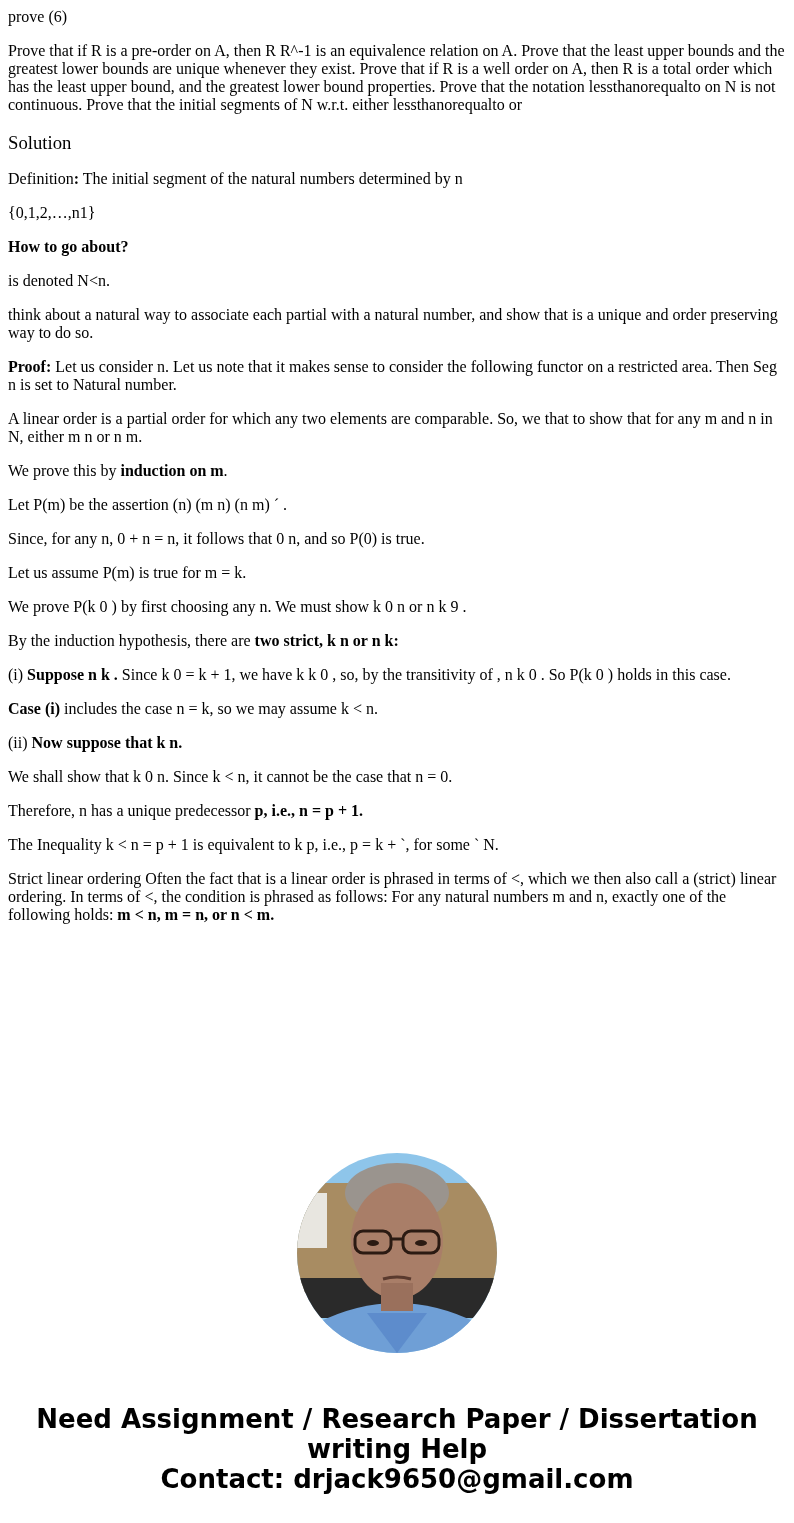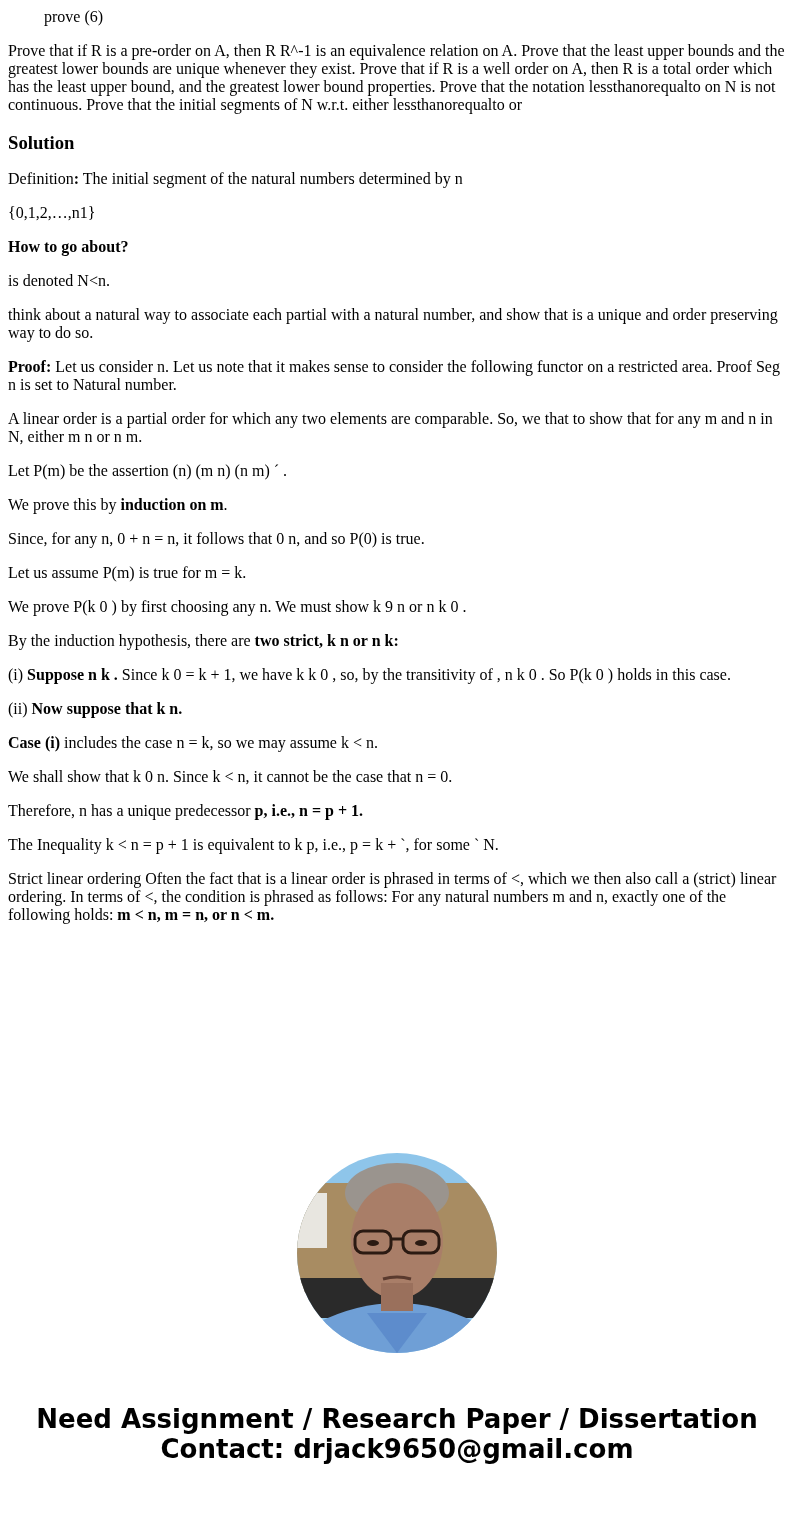--- a/index.html
+++ b/index.html
@@ -1,21 +1,21 @@
 <!DOCTYPE html>
 <html><head>
 <meta charset="utf-8">
 <style>
   html, body { margin: 0; padding: 0; background: #ffffff; }
   body { width: 794px; height: 1523px; position: relative; overflow: hidden;
          font-family: "Liberation Serif", serif; font-size: 16px; color: #000; }
   .content { position: absolute; left: 8px; top: 0; width: 778px; }
   p { margin: 16px 0; line-height: 18px; }
-  p.first { margin-top: 8px; margin-left: 36px; }
-  h3 { font-size: 18.7px; font-weight: bold; margin: 18px 0 16px 0; line-height: 22px; }
+  p.first { margin-top: 8px; }
+  h3 { font-size: 18.7px; font-weight: normal; margin: 18px 0 16px 0; line-height: 22px; }
   b { font-weight: bold; }
   .avatar { position: absolute; left: 297px; top: 1153px; width: 200px; height: 200px;
             border-radius: 50%; overflow: hidden; }
   .footer { position: absolute; left: 0; top: 1404px; width: 794px; text-align: center;
             font-family: "DejaVu Sans", sans-serif; font-weight: bold; font-size: 26px;
             line-height: 30px; color: #000; }
 </style>
 </head>
 <body>
 
@@ -24,31 +24,31 @@
   <p>Prove that if R is a pre-order on A, then R R^-1 is an equivalence relation on A. Prove that the least upper bounds and the greatest lower bounds are unique whenever they exist. Prove that if R is a well order on A, then R is a total order which has the least upper bound, and the greatest lower bound properties. Prove that the notation lessthanorequalto on N is not continuous. Prove that the initial segments of N w.r.t. either lessthanorequalto or</p>
 
   <h3>Solution</h3>
 
   <p><span>Definition</span><b>:</b><span> The initial segment of the natural numbers determined by n</span></p>
   <p>{0,1,2,…,n1}</p>
   <p><b>How to go about?</b></p>
   <p>is denoted N&lt;n.</p>
   <p>think about a natural way to associate each partial with a natural number, and show that is a unique and order preserving way to do so.</p>
 
-  <p><b>Proof:</b><span> Let us consider n. Let us note that it makes sense to consider the following functor on a restricted area. Proof Seg n is set to Natural number.</span></p>
+  <p><b>Proof:</b><span> Let us consider n. Let us note that it makes sense to consider the following functor on a restricted area. Then Seg n is set to Natural number.</span></p>
   <p>A linear order is a partial order for which any two elements are comparable. So, we that to show that for any m and n in N, either m n or n m.</p>
+  <p><span>We prove this by </span><b>induction on m</b><span>.</span></p>
   <p>Let P(m) be the assertion (n) (m n) (n m) ´ .</p>
-  <p><span>We prove this by </span><b>induction on m</b><span>.</span></p>
   <p>Since, for any n, 0 + n = n, it follows that 0 n, and so P(0) is true.</p>
   <p>Let us assume P(m) is true for m = k.</p>
-  <p>We prove P(k 0 ) by first choosing any n. We must show k 9 n or n k 0 .</p>
+  <p>We prove P(k 0 ) by first choosing any n. We must show k 0 n or n k 9 .</p>
   <p><span>By the induction hypothesis, there are </span><b>two strict, k n or n k:</b></p>
   <p><span>(i) </span><b>Suppose n k .</b><span> Since k 0 = k + 1, we have k k 0 , so, by the transitivity of , n k 0 . So P(k 0 ) holds in this case.</span></p>
+  <p><b>Case (i)</b><span> includes the case n = k, so we may assume k &lt; n.</span></p>
   <p><span>(ii) </span><b>Now suppose that k n.</b></p>
-  <p><b>Case (i)</b><span> includes the case n = k, so we may assume k &lt; n.</span></p>
   <p>We shall show that k 0 n. Since k &lt; n, it cannot be the case that n = 0.</p>
   <p><span>Therefore, n has a unique predecessor </span><b>p, i.e., n = p + 1.</b></p>
   <p>The Inequality k &lt; n = p + 1 is equivalent to k p, i.e., p = k + `, for some ` N.</p>
   <p><span>Strict linear ordering Often the fact that is a linear order is phrased in terms of &lt;, which we then also call a (strict) linear ordering. In terms of &lt;, the condition is phrased as follows: For any natural numbers m and n, exactly one of the following holds: </span><b>m &lt; n, m = n, or n &lt; m.</b></p>
 </div>
 
 <div class="avatar">
   <svg width="200" height="200" viewBox="0 0 200 200">
     <rect x="0" y="0" width="200" height="200" fill="#8ec5ea"></rect>
     <rect x="0" y="30" width="200" height="110" fill="#a88c62"></rect>
@@ -63,14 +63,15 @@
     <rect x="106" y="78" width="36" height="22" rx="8" fill="none" stroke="#2b1a12" stroke-width="3"></rect>
     <line x1="94" y1="86" x2="106" y2="86" stroke="#2b1a12" stroke-width="3"></line>
     <ellipse cx="76" cy="90" rx="6" ry="3" fill="#2b1a12"></ellipse>
     <ellipse cx="124" cy="90" rx="6" ry="3" fill="#2b1a12"></ellipse>
     <path d="M86 126 Q100 122 114 126" stroke="#5a3a2e" stroke-width="3" fill="none"></path>
   </svg>
 </div>
 
 <div class="footer">
   <div>Need Assignment / Research Paper / Dissertation</div>
+  <div>writing Help</div>
   <div>Contact: drjack9650@gmail.com</div>
 </div>
 
 </body></html>

